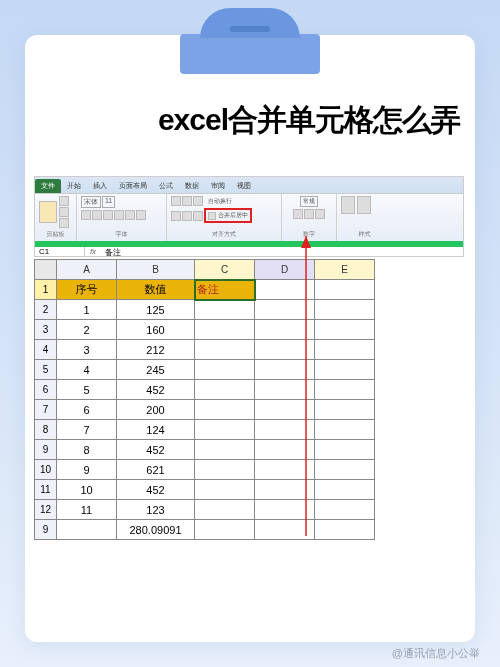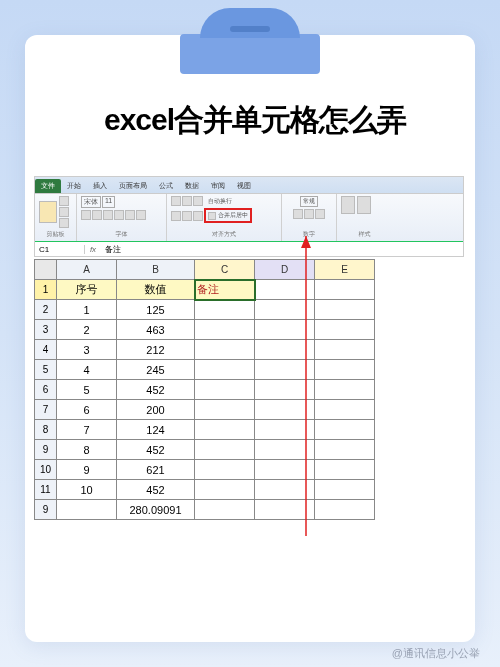--- a/index.html
+++ b/index.html
@@ -55,21 +55,21 @@
     background: #ffffff;
     border-radius: 12px;
     box-shadow: 0 4px 20px rgba(100,130,180,0.15);
     padding: 55px 15px 20px 15px;
     overflow: hidden;
   }
   .title {
     font-size: 30px;
     font-weight: 900;
     color: #000;
-    text-align: center;
+    text-align: right;
     margin: 10px 0 35px 10px;
     letter-spacing: -1px;
     font-family: "Microsoft YaHei", sans-serif;
   }
   .excel-shot {
     margin-left: -6px;
     width: 430px;
     position: relative;
   }
   
@@ -130,22 +130,21 @@
   .merge-box {
     border: 2px solid #e02020;
     padding: 1px 2px;
     display: inline-flex;
     align-items: center;
     gap: 2px;
   }
   .namebox-row {
     display: flex;
     height: 15px;
-    border-top: 1px solid #22c55e;
-    align-items: center;
+    border-top: 6px solid #22c55e;
     background: #fff;
   }
   .namebox {
     width: 50px;
     border-right: 1px solid #ccc;
     font-size: 8px;
     padding-left: 4px;
   }
   .fx {
     width: 16px;
@@ -180,21 +179,21 @@
   .colhead.C { background: #fff6cc; }
   .colhead.D { background: #e3e0f5; }
   .colhead.E { background: #fff6cc; }
   .rowhead {
     background: #eef2f8;
     font-weight: normal;
     font-size: 10px;
     width: 22px;
   }
   .rowhead.r1 { background: #fff2a8; }
-  .datahead { background: #fef9c3; font-size: 11px; }
+  .datahead { background: #eab308; font-size: 11px; }
   .arrow {
     position: absolute;
     top: 60px;
     left: 266px;
     pointer-events: none;
   }
   .watermark {
     position: absolute;
     bottom: 6px;
     right: 20px;
@@ -325,21 +324,21 @@
             <th class="rowhead">2</th>
             <td>1</td>
             <td>125</td>
             <td></td>
             <td></td>
             <td></td>
           </tr>
           <tr>
             <th class="rowhead">3</th>
             <td>2</td>
-            <td>463</td>
+            <td>160</td>
             <td></td>
             <td></td>
             <td></td>
           </tr>
           <tr>
             <th class="rowhead">4</th>
             <td>3</td>
             <td>212</td>
             <td></td>
             <td></td>
@@ -390,20 +389,28 @@
             <td>9</td>
             <td>621</td>
             <td></td>
             <td></td>
             <td></td>
           </tr>
           <tr>
             <th class="rowhead">11</th>
             <td>10</td>
             <td>452</td>
+            <td></td>
+            <td></td>
+            <td></td>
+          </tr>
+          <tr>
+            <th class="rowhead">12</th>
+            <td>11</td>
+            <td>123</td>
             <td></td>
             <td></td>
             <td></td>
           </tr>
         </tbody>
       <tbody>
           <tr>
         <th class="rowhead">9</th>
         <td></td>
         <td>280.09091</td>

